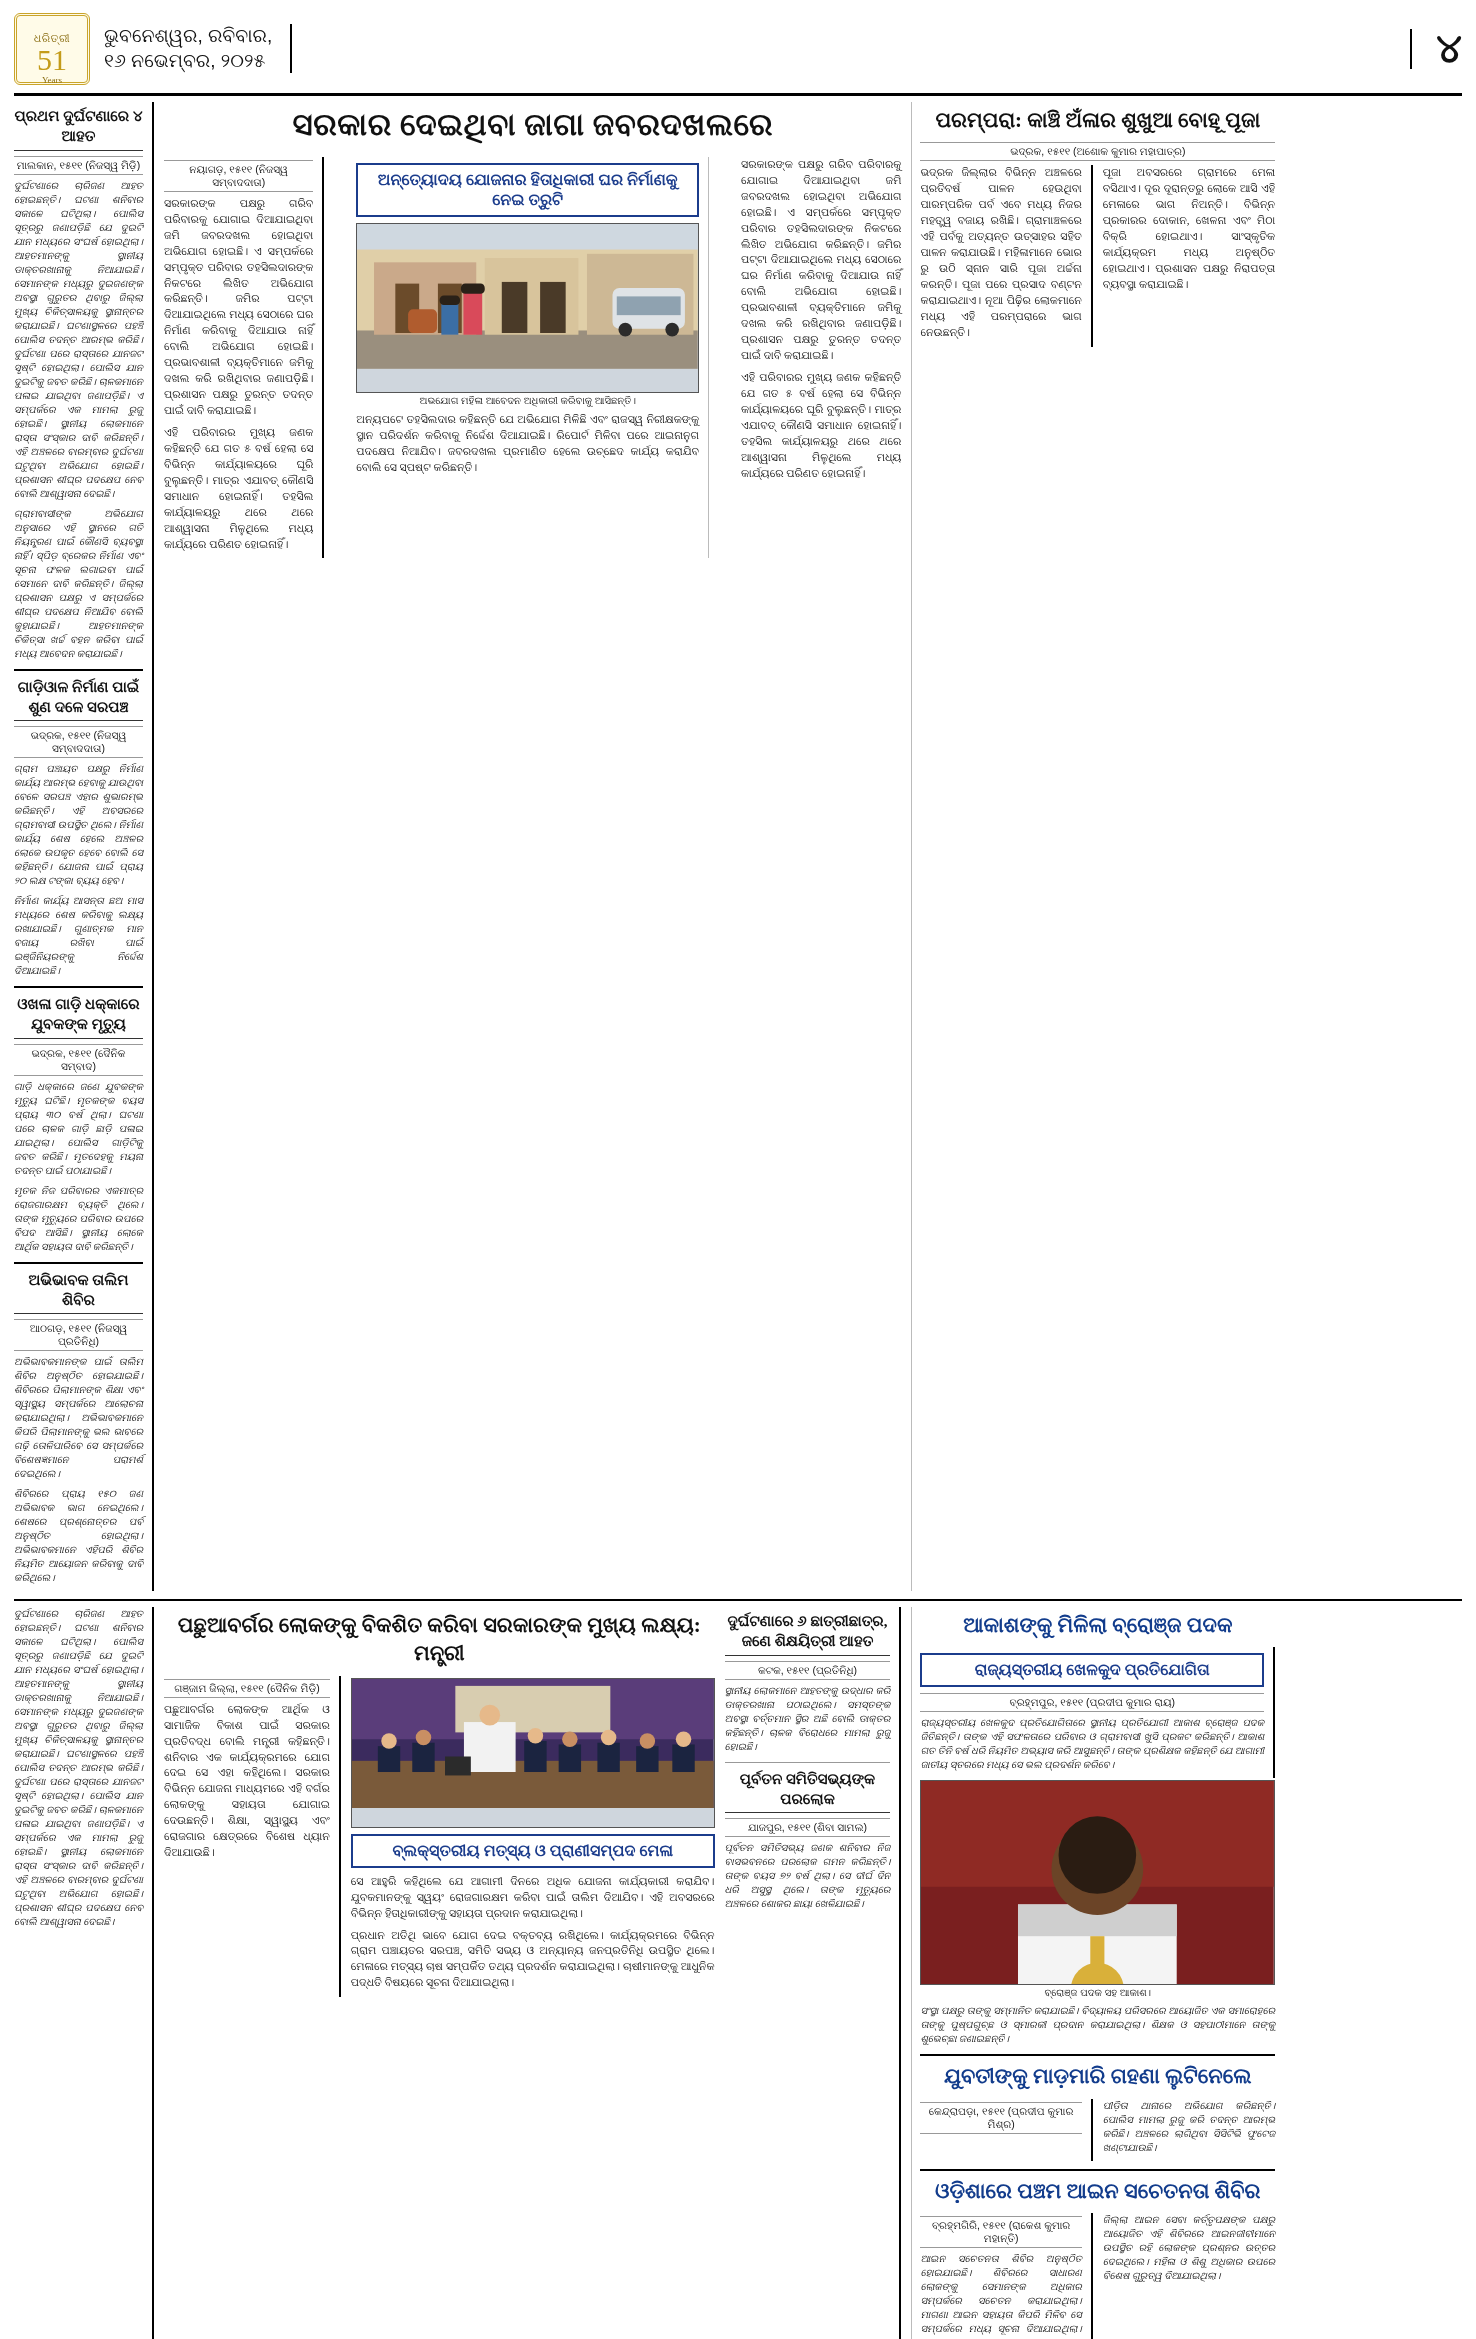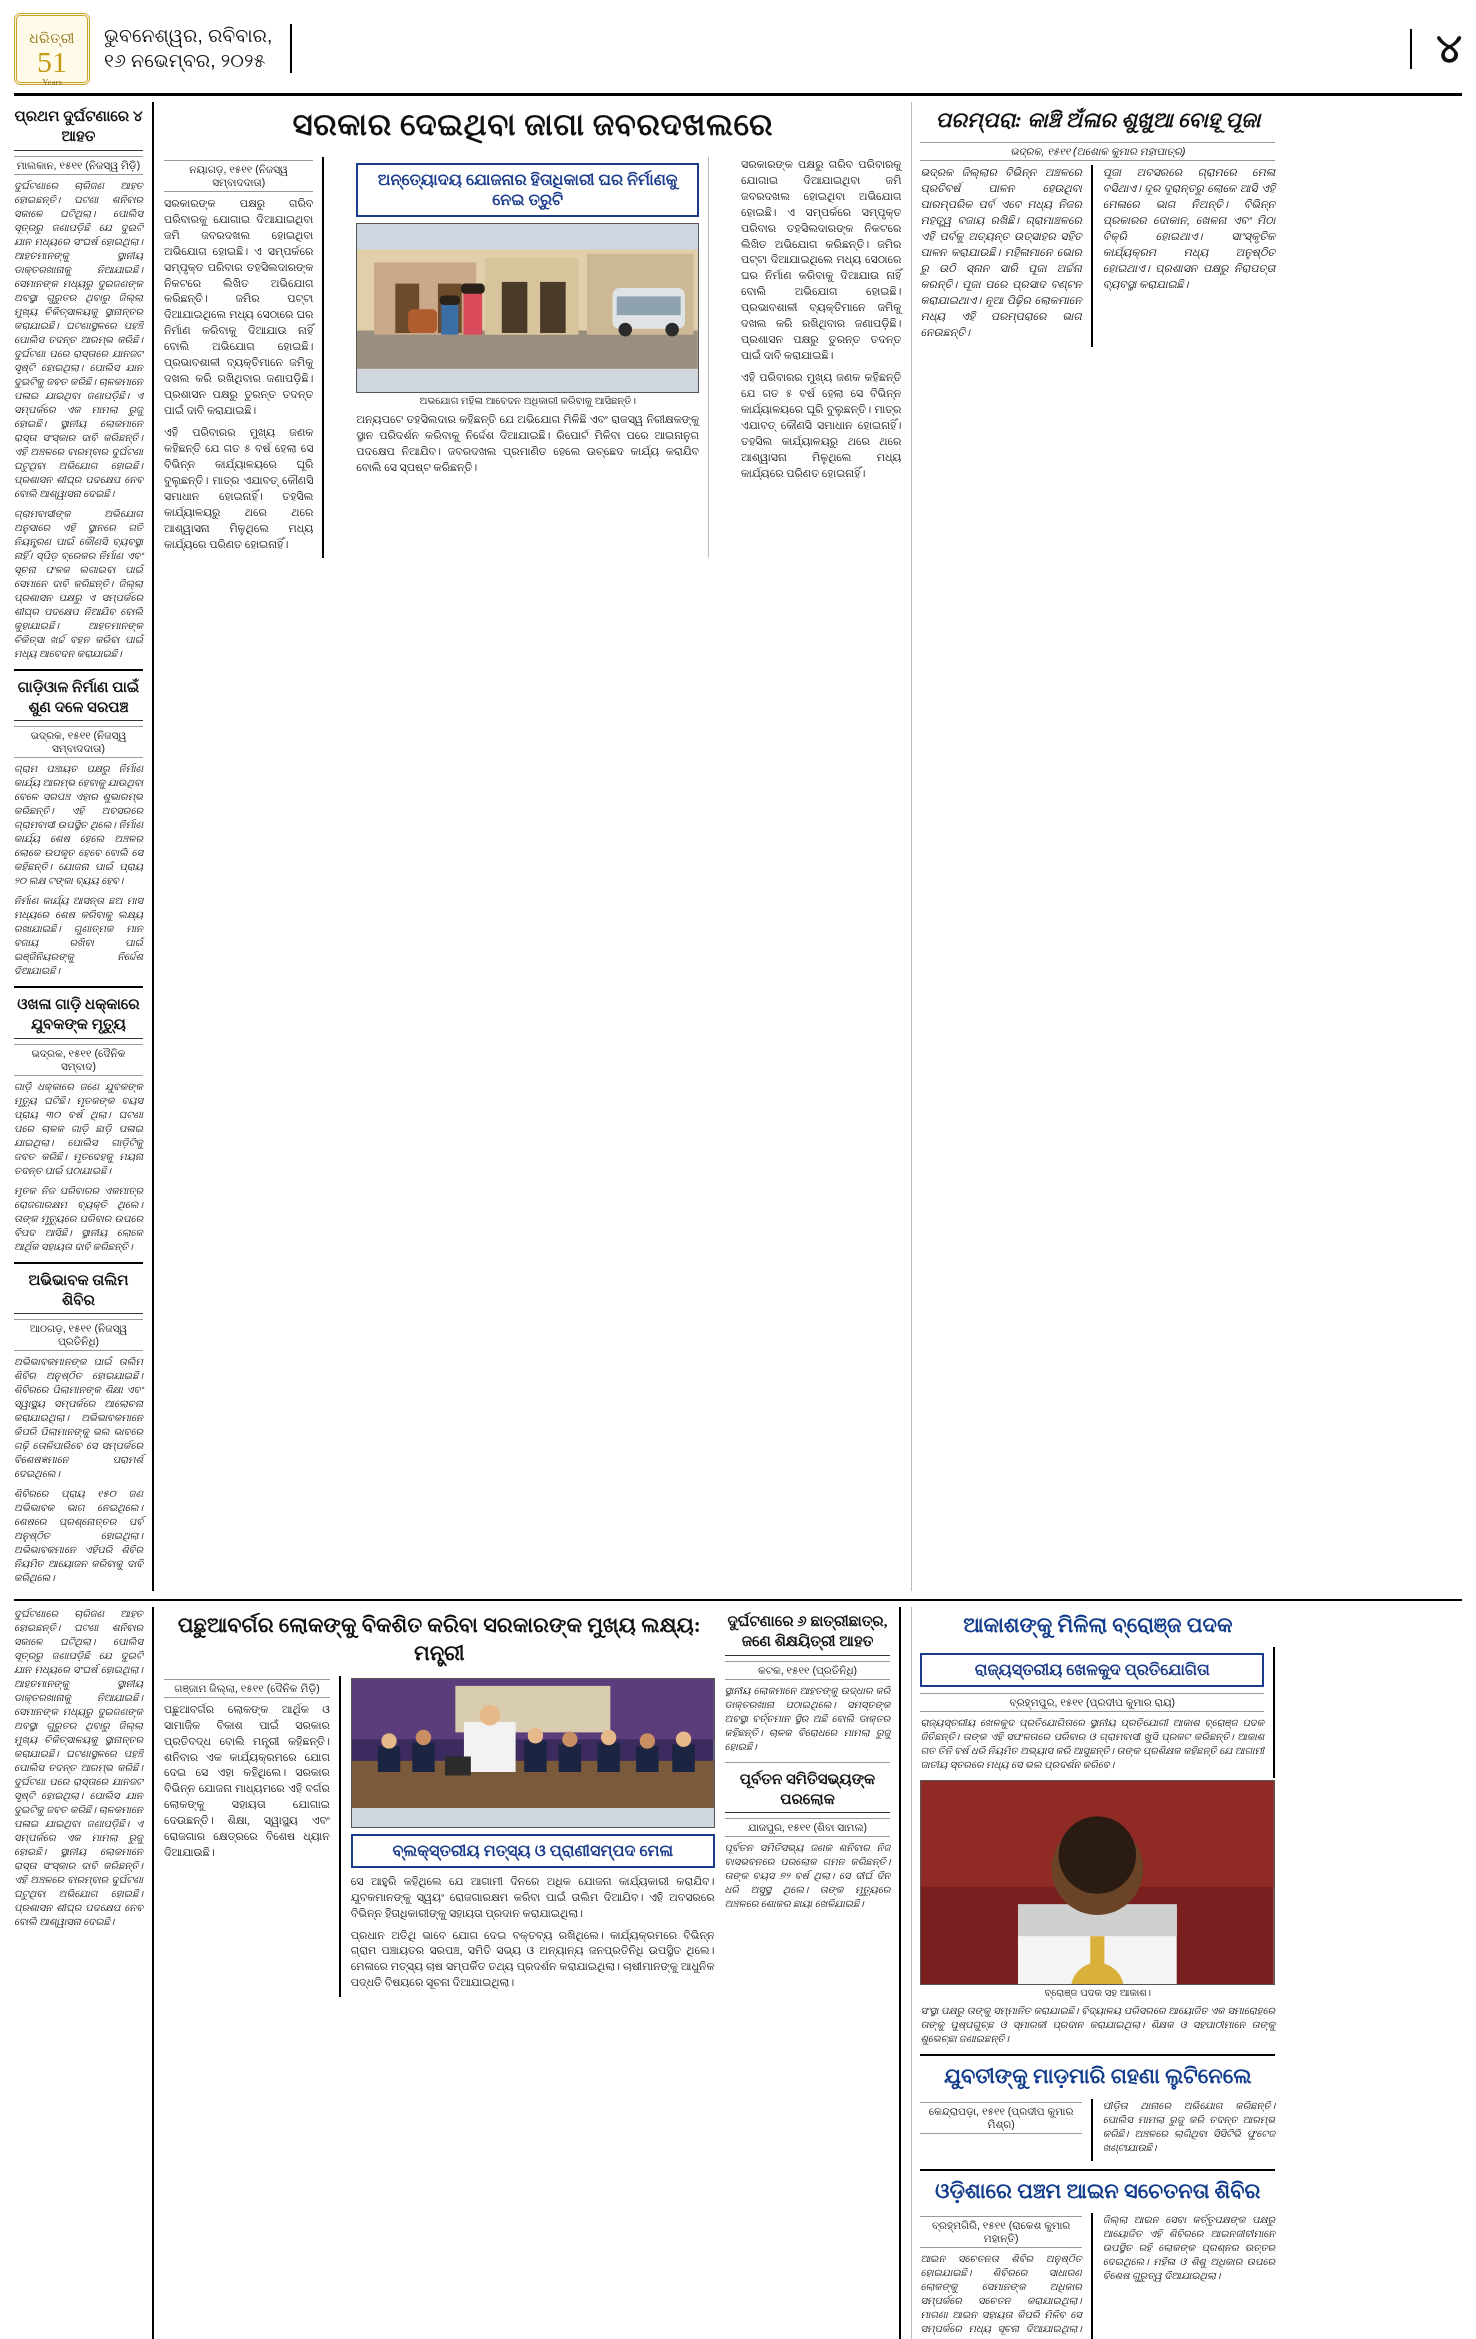--- a/index.html
+++ b/index.html
@@ -30,21 +30,21 @@
   .logo-badge {
     width: 76px; height: 72px;
     border: 3px double #caa42a;
     border-radius: 6px;
     background: #fffbe8;
     display: flex; flex-direction: column;
     align-items: center; justify-content: center;
     margin-right: 14px;
     flex: 0 0 auto;
   }
-  .logo-top { font-size: 14px; color: #8a6d12; letter-spacing: .5px; margin-top: 20px; }
+  .logo-top { font-size: 11px; color: #8a6d12; letter-spacing: .5px; margin-top: 20px; }
   .logo-num { font-size: 30px; font-weight: normal; color: #c49b19; line-height: 1; }
   .logo-years { font-size: 9px; color: #8a6d12; }
   .dateline {
     font-size: 19px; line-height: 1.3;
     padding-right: 18px;
     border-right: 2px solid #000;
     font-family: "Liberation Sans", sans-serif;
   }
   .page-number {
     margin-left: auto;
@@ -211,21 +211,21 @@
           <div class="cap">ଅଭଯୋଗ ମହିଳା ଆବେଦନ ଅଧିକାରୀ କରିବାକୁ ଆସିଛନ୍ତି।</div>
           <p class="body">ଅନ୍ୟପଟେ ତହସିଲଦାର କହିଛନ୍ତି ଯେ ଅଭିଯୋଗ ମିଳିଛି ଏବଂ ରାଜସ୍ୱ ନିରୀକ୍ଷକଙ୍କୁ ସ୍ଥାନ ପରିଦର୍ଶନ କରିବାକୁ ନିର୍ଦ୍ଦେଶ ଦିଆଯାଇଛି। ରିପୋର୍ଟ ମିଳିବା ପରେ ଆଇନାନୁଗ ପଦକ୍ଷେପ ନିଆଯିବ। ଜବରଦଖଲ ପ୍ରମାଣିତ ହେଲେ ଉଚ୍ଛେଦ କାର୍ଯ୍ୟ କରାଯିବ ବୋଲି ସେ ସ୍ପଷ୍ଟ କରିଛନ୍ତି।</p>
         </div>
         <div class="col" style="border-right:none;">
           <p class="body">ସରକାରଙ୍କ ପକ୍ଷରୁ ଗରିବ ପରିବାରକୁ ଯୋଗାଇ ଦିଆଯାଇଥିବା ଜମି ଜବରଦଖଲ ହୋଇଥିବା ଅଭିଯୋଗ ହୋଇଛି। ଏ ସମ୍ପର୍କରେ ସମ୍ପୃକ୍ତ ପରିବାର ତହସିଲଦାରଙ୍କ ନିକଟରେ ଲିଖିତ ଅଭିଯୋଗ କରିଛନ୍ତି। ଜମିର ପଟ୍ଟା ଦିଆଯାଇଥିଲେ ମଧ୍ୟ ସେଠାରେ ଘର ନିର୍ମାଣ କରିବାକୁ ଦିଆଯାଉ ନାହିଁ ବୋଲି ଅଭିଯୋଗ ହୋଇଛି। ପ୍ରଭାବଶାଳୀ ବ୍ୟକ୍ତିମାନେ ଜମିକୁ ଦଖଲ କରି ରଖିଥିବାର ଜଣାପଡ଼ିଛି। ପ୍ରଶାସନ ପକ୍ଷରୁ ତୁରନ୍ତ ତଦନ୍ତ ପାଇଁ ଦାବି କରାଯାଇଛି।</p>
           <p class="body">ଏହି ପରିବାରର ମୁଖ୍ୟ ଜଣକ କହିଛନ୍ତି ଯେ ଗତ ୫ ବର୍ଷ ହେଲା ସେ ବିଭିନ୍ନ କାର୍ଯ୍ୟାଳୟରେ ଘୂରି ବୁଲୁଛନ୍ତି। ମାତ୍ର ଏଯାବତ୍ କୌଣସି ସମାଧାନ ହୋଇନାହିଁ। ତହସିଲ କାର୍ଯ୍ୟାଳୟରୁ ଥରେ ଥରେ ଆଶ୍ୱାସନା ମିଳୁଥିଲେ ମଧ୍ୟ କାର୍ଯ୍ୟରେ ପରିଣତ ହୋଇନାହିଁ।</p>
         </div>
       </div>
     </div>
 
-    <div style="grid-column: 6 / span 2; padding-left:8px; border-left:1px solid #bbb;font-style:italic;">
+    <div style="grid-column: 6 / span 2; padding-left:8px; border-left:1px solid #bbb;">
       <div class="hl mid">ପରମ୍ପରା: କାଞ୍ଚି ଅଁଳାର ଶୁଖୁଆ ବୋହୂ ପୂଜା</div>
       <div class="byline">ଭଦ୍ରକ, ୧୫୧୧ (ଅଶୋକ କୁମାର ମହାପାତ୍ର)</div>
       <div class="flowrow" style="grid-template-columns:1fr 1fr;">
         <div class="col">
           <p class="body">ଭଦ୍ରକ ଜିଲ୍ଲାର ବିଭିନ୍ନ ଅଞ୍ଚଳରେ ପ୍ରତିବର୍ଷ ପାଳନ ହେଉଥିବା ପାରମ୍ପରିକ ପର୍ବ ଏବେ ମଧ୍ୟ ନିଜର ମହତ୍ତ୍ୱ ବଜାୟ ରଖିଛି। ଗ୍ରାମାଞ୍ଚଳରେ ଏହି ପର୍ବକୁ ଅତ୍ୟନ୍ତ ଉତ୍ସାହର ସହିତ ପାଳନ କରାଯାଉଛି। ମହିଳାମାନେ ଭୋର ରୁ ଉଠି ସ୍ନାନ ସାରି ପୂଜା ଅର୍ଚ୍ଚନା କରନ୍ତି। ପୂଜା ପରେ ପ୍ରସାଦ ବଣ୍ଟନ କରାଯାଇଥାଏ। ନୂଆ ପିଢ଼ିର ଲୋକମାନେ ମଧ୍ୟ ଏହି ପରମ୍ପରାରେ ଭାଗ ନେଉଛନ୍ତି।</p>
         </div>
         <div class="col" style="border-right:none;">
           <p class="body">ପୂଜା ଅବସରରେ ଗ୍ରାମରେ ମେଳା ବସିଥାଏ। ଦୂର ଦୂରାନ୍ତରୁ ଲୋକେ ଆସି ଏହି ମେଳାରେ ଭାଗ ନିଅନ୍ତି। ବିଭିନ୍ନ ପ୍ରକାରର ଦୋକାନ, ଖେଳନା ଏବଂ ମିଠା ବିକ୍ରି ହୋଇଥାଏ। ସାଂସ୍କୃତିକ କାର୍ଯ୍ୟକ୍ରମ ମଧ୍ୟ ଅନୁଷ୍ଠିତ ହୋଇଥାଏ। ପ୍ରଶାସନ ପକ୍ଷରୁ ନିରାପତ୍ତା ବ୍ୟବସ୍ଥା କରାଯାଇଛି।</p>
         </div>
       </div>

